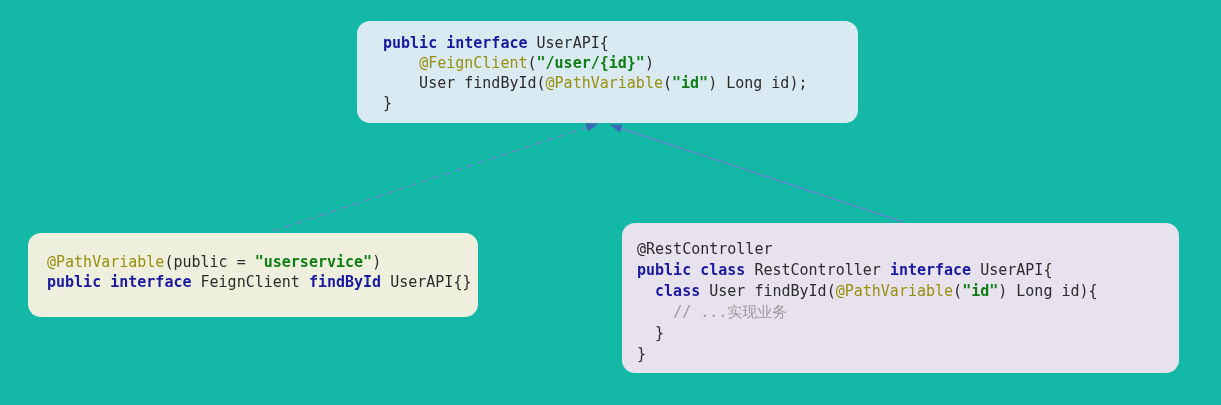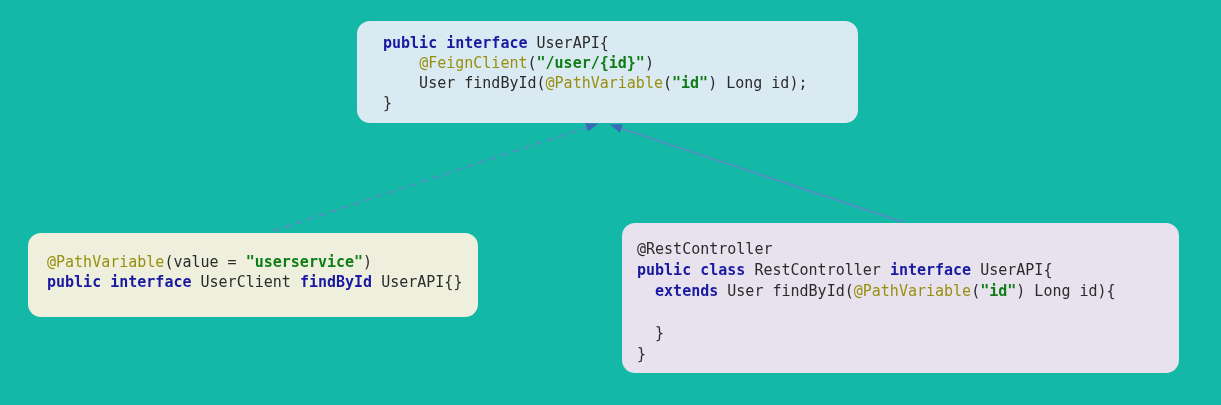--- a/index.html
+++ b/index.html
@@ -59,26 +59,26 @@
     </svg>
 
   <div class="code-box box-api" style="background: rgb(218, 234, 242);">
       <div class="code-line"><span class="tok-keyword">public interface</span><span class="tok-plain"> UserAPI{</span></div>
       <div class="code-line"><span class="tok-plain">    </span><span class="tok-annotation">@FeignClient</span><span class="tok-plain">(</span><span class="tok-string">"/user/{id}"</span><span class="tok-plain">)</span></div>
       <div class="code-line"><span class="tok-plain">    User findById(</span><span class="tok-annotation">@PathVariable</span><span class="tok-plain">(</span><span class="tok-string">"id"</span><span class="tok-plain">) Long id);</span></div>
       <div class="code-line"><span class="tok-plain">}</span></div>
     </div>
 
   <div class="code-box box-client" style="background: rgb(238, 240, 221);">
-      <div class="code-line"><span class="tok-annotation">@PathVariable</span><span class="tok-plain">(value = </span><span class="tok-string">"userservice"</span><span class="tok-plain">)</span></div>
-      <div class="code-line"><span class="tok-keyword">public interface</span><span class="tok-plain"> UserClient </span><span class="tok-keyword">findById</span><span class="tok-plain"> UserAPI{}</span></div>
+      <div class="code-line"><span class="tok-annotation">@PathVariable</span><span class="tok-plain">(public = </span><span class="tok-string">"userservice"</span><span class="tok-plain">)</span></div>
+      <div class="code-line"><span class="tok-keyword">public interface</span><span class="tok-plain"> FeignClient </span><span class="tok-keyword">findById</span><span class="tok-plain"> UserAPI{}</span></div>
     </div>
 
   <div class="code-box box-controller" style="background: rgb(231, 226, 238);">
       <div class="code-line"><span class="tok-plain">@RestController</span></div>
       <div class="code-line"><span class="tok-keyword">public class</span><span class="tok-plain"> RestController </span><span class="tok-keyword">interface</span><span class="tok-plain"> UserAPI{</span></div>
-      <div class="code-line"><span class="tok-plain">  </span><span class="tok-keyword">extends</span><span class="tok-plain"> User findById(</span><span class="tok-annotation">@PathVariable</span><span class="tok-plain">(</span><span class="tok-string">"id"</span><span class="tok-plain">) Long id){</span></div>
-      <div class="code-line"><span class="tok-plain">    </span></div>
+      <div class="code-line"><span class="tok-plain">  </span><span class="tok-keyword">class</span><span class="tok-plain"> User findById(</span><span class="tok-annotation">@PathVariable</span><span class="tok-plain">(</span><span class="tok-string">"id"</span><span class="tok-plain">) Long id){</span></div>
+      <div class="code-line"><span class="tok-plain">    </span><span class="tok-comment">// ...实现业务</span></div>
       <div class="code-line"><span class="tok-plain">  }</span></div>
       <div class="code-line"><span class="tok-plain">}</span></div>
     </div>
 
 </div>
 
 </body></html>

